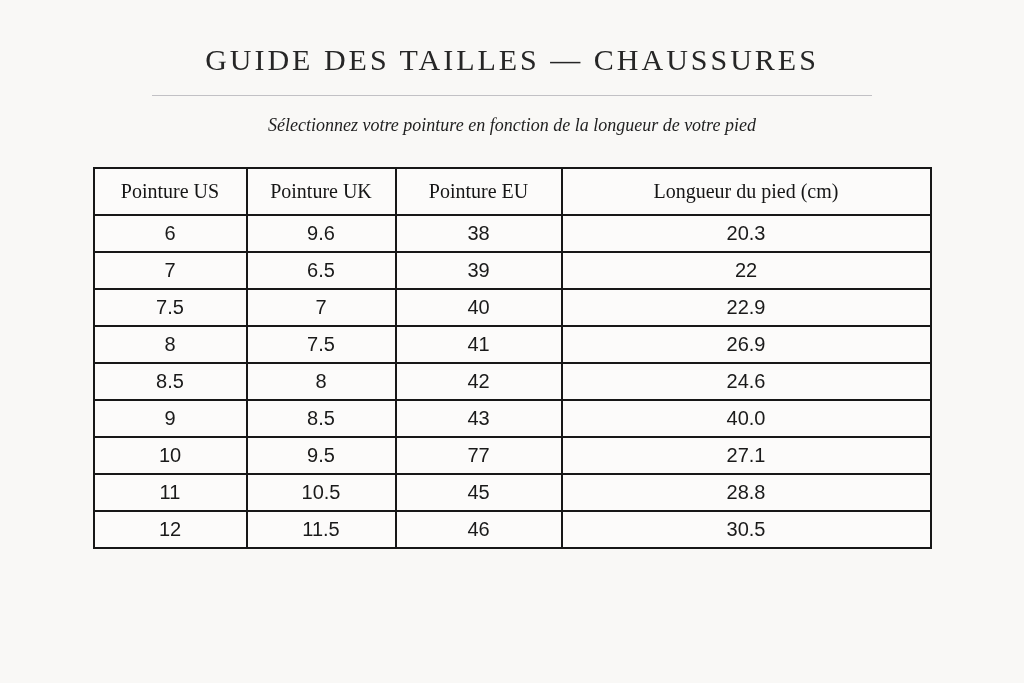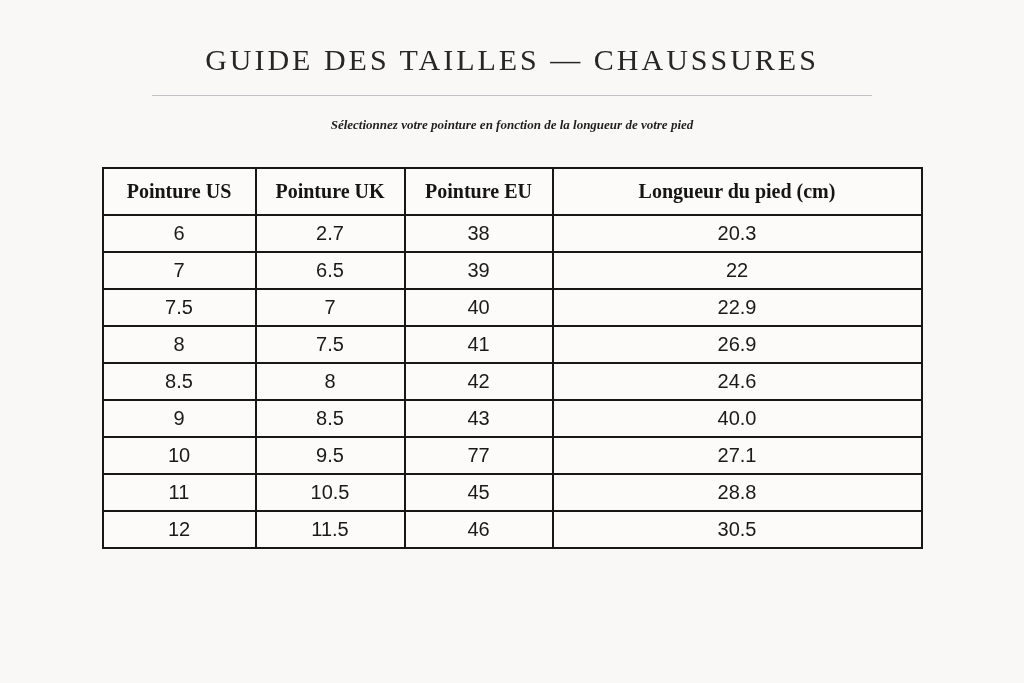--- a/index.html
+++ b/index.html
@@ -36,62 +36,61 @@
     width: 720px;
     height: 1px;
     background: #c2c1c5;
     border: none;
     margin: 17px auto 0 auto;
   }
 
   .subtitle {
     margin-top: 16px;
     font-style: italic;
-    font-size: 13px;
+    font-size: 18px;
     line-height: 26px;
     color: #1f1f1f;
-    font-weight: bold;
   }
 
   table.size-table {
     margin: 29px auto 0 auto;
     width: 777px;
     border-collapse: collapse;
     background: #fcfbfa;
     table-layout: fixed;
   }
 
   table.size-table, table.size-table th, table.size-table td {
     border: 2px solid #171717;
   }
 
   table.size-table th {
     height: 47px;
     font-family: "Liberation Serif", serif;
-    font-weight: 700;
+    font-weight: 400;
     font-size: 20px;
     text-align: center;
     vertical-align: middle;
     color: #151515;
     border-radius: 14px;
   }
 
   table.size-table td {
     height: 37px;
     font-family: "Liberation Sans", "DejaVu Sans", sans-serif;
     font-size: 20px;
     font-weight: 400;
     text-align: center;
     vertical-align: middle;
     color: #1a1a1a;
   }
 
   .col-0 { width: 153px; }
   .col-1 { width: 149px; }
-  .col-2 { width: 148px; }
+  .col-2 { width: 166px; }
   .col-3 { width: 369px; }
 
   .footer-note {
     margin: 26px auto 0 auto;
     width: 780px;
     font-style: italic;
     font-size: 19.5px;
     line-height: 33px;
     color: #1e1e1e;
   }
@@ -117,21 +116,21 @@
       <tr>
           <th class="col-0">Pointure US</th>
           <th class="col-1">Pointure UK</th>
           <th class="col-2">Pointure EU</th>
           <th class="col-3">Longueur du pied (cm)</th>
         </tr>
     </thead>
     <tbody>
         <tr>
           <td class="col-0">6</td>
-          <td class="col-1">2.7</td>
+          <td class="col-1">9.6</td>
           <td class="col-2">38</td>
           <td class="col-3">20.3</td>
         </tr>
         <tr>
           <td class="col-0">7</td>
           <td class="col-1">6.5</td>
           <td class="col-2">39</td>
           <td class="col-3">22</td>
         </tr>
         <tr>

